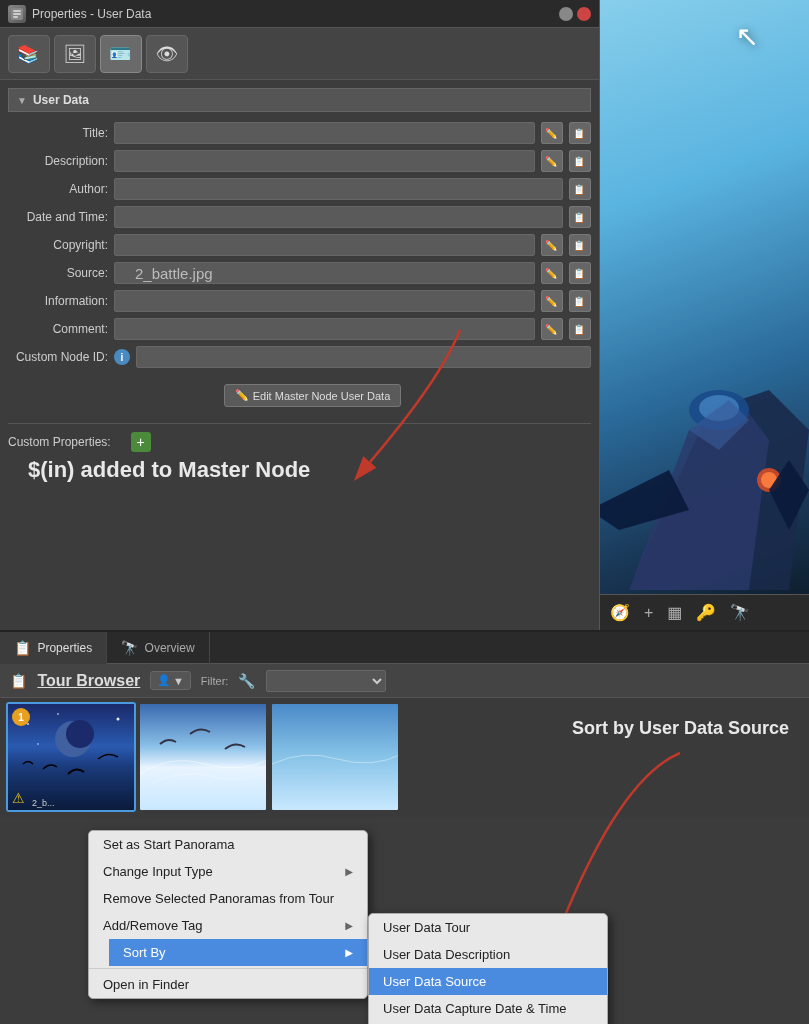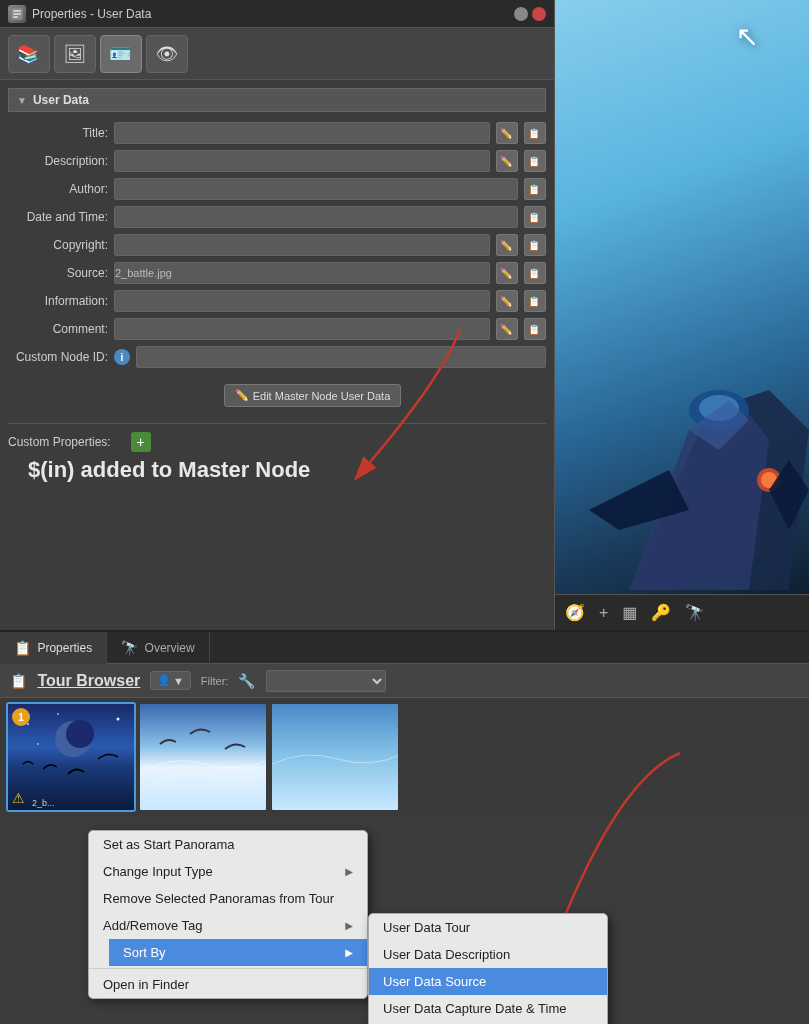--- a/index.html
+++ b/index.html
@@ -15,21 +15,21 @@
 
     
     .top-section {
       display: flex;
       width: 100%;
       height: 630px;
     }
 
     
     .left-panel {
-      width: 555px;
+      width: 600px;
       height: 630px;
       background: #3c3c3c;
       border-right: 1px solid #555;
       display: flex;
       flex-direction: column;
     }
 
     .window-titlebar {
       background: #2a2a2a;
       height: 28px;
@@ -130,22 +130,22 @@
       color: #ccc;
       flex-shrink: 0;
     }
     .form-input {
       flex: 1;
       height: 22px;
       background: #5a5a5a;
       border: 1px solid #666;
       border-radius: 2px;
       color: #ccc;
-      font-size: 11px;
-      padding: 0 0;
+      font-size: 15px;
+      padding: 0 20px;
     }
     .form-input.has-value {
       color: #bbb;
     }
     .btn-small {
       width: 22px; height: 22px;
       background: #666;
       border: 1px solid #777;
       border-radius: 2px;
       cursor: pointer;
@@ -751,20 +751,21 @@
 
     <div class="submenu">
       <div class="submenu-item">User Data Tour</div>
       <div class="submenu-item">User Data Description</div>
       <div class="submenu-item highlighted">User Data Source</div>
       <div class="submenu-item">User Data Capture Date &amp; Time</div>
       <div class="submenu-item">Node ID</div>
 
     </div>
 
+    <div class="annotation-text">Sort by User Data Source</div>
 
     <svg class="arrow-overlay" viewBox="0 0 809 362">
       <defs>
         <marker id="arrowhead2" markerWidth="10" markerHeight="7" refX="0" refY="3.5" orient="auto">
           <polygon points="0 0, 10 3.5, 0 7" fill="#c0392b"></polygon>
         </marker>
       </defs>
       <path d="M 680,55 Q 620,80 560,230" stroke="#c0392b" stroke-width="2.5" fill="none" marker-end="url(#arrowhead2)"></path>
     </svg>
   </div>

